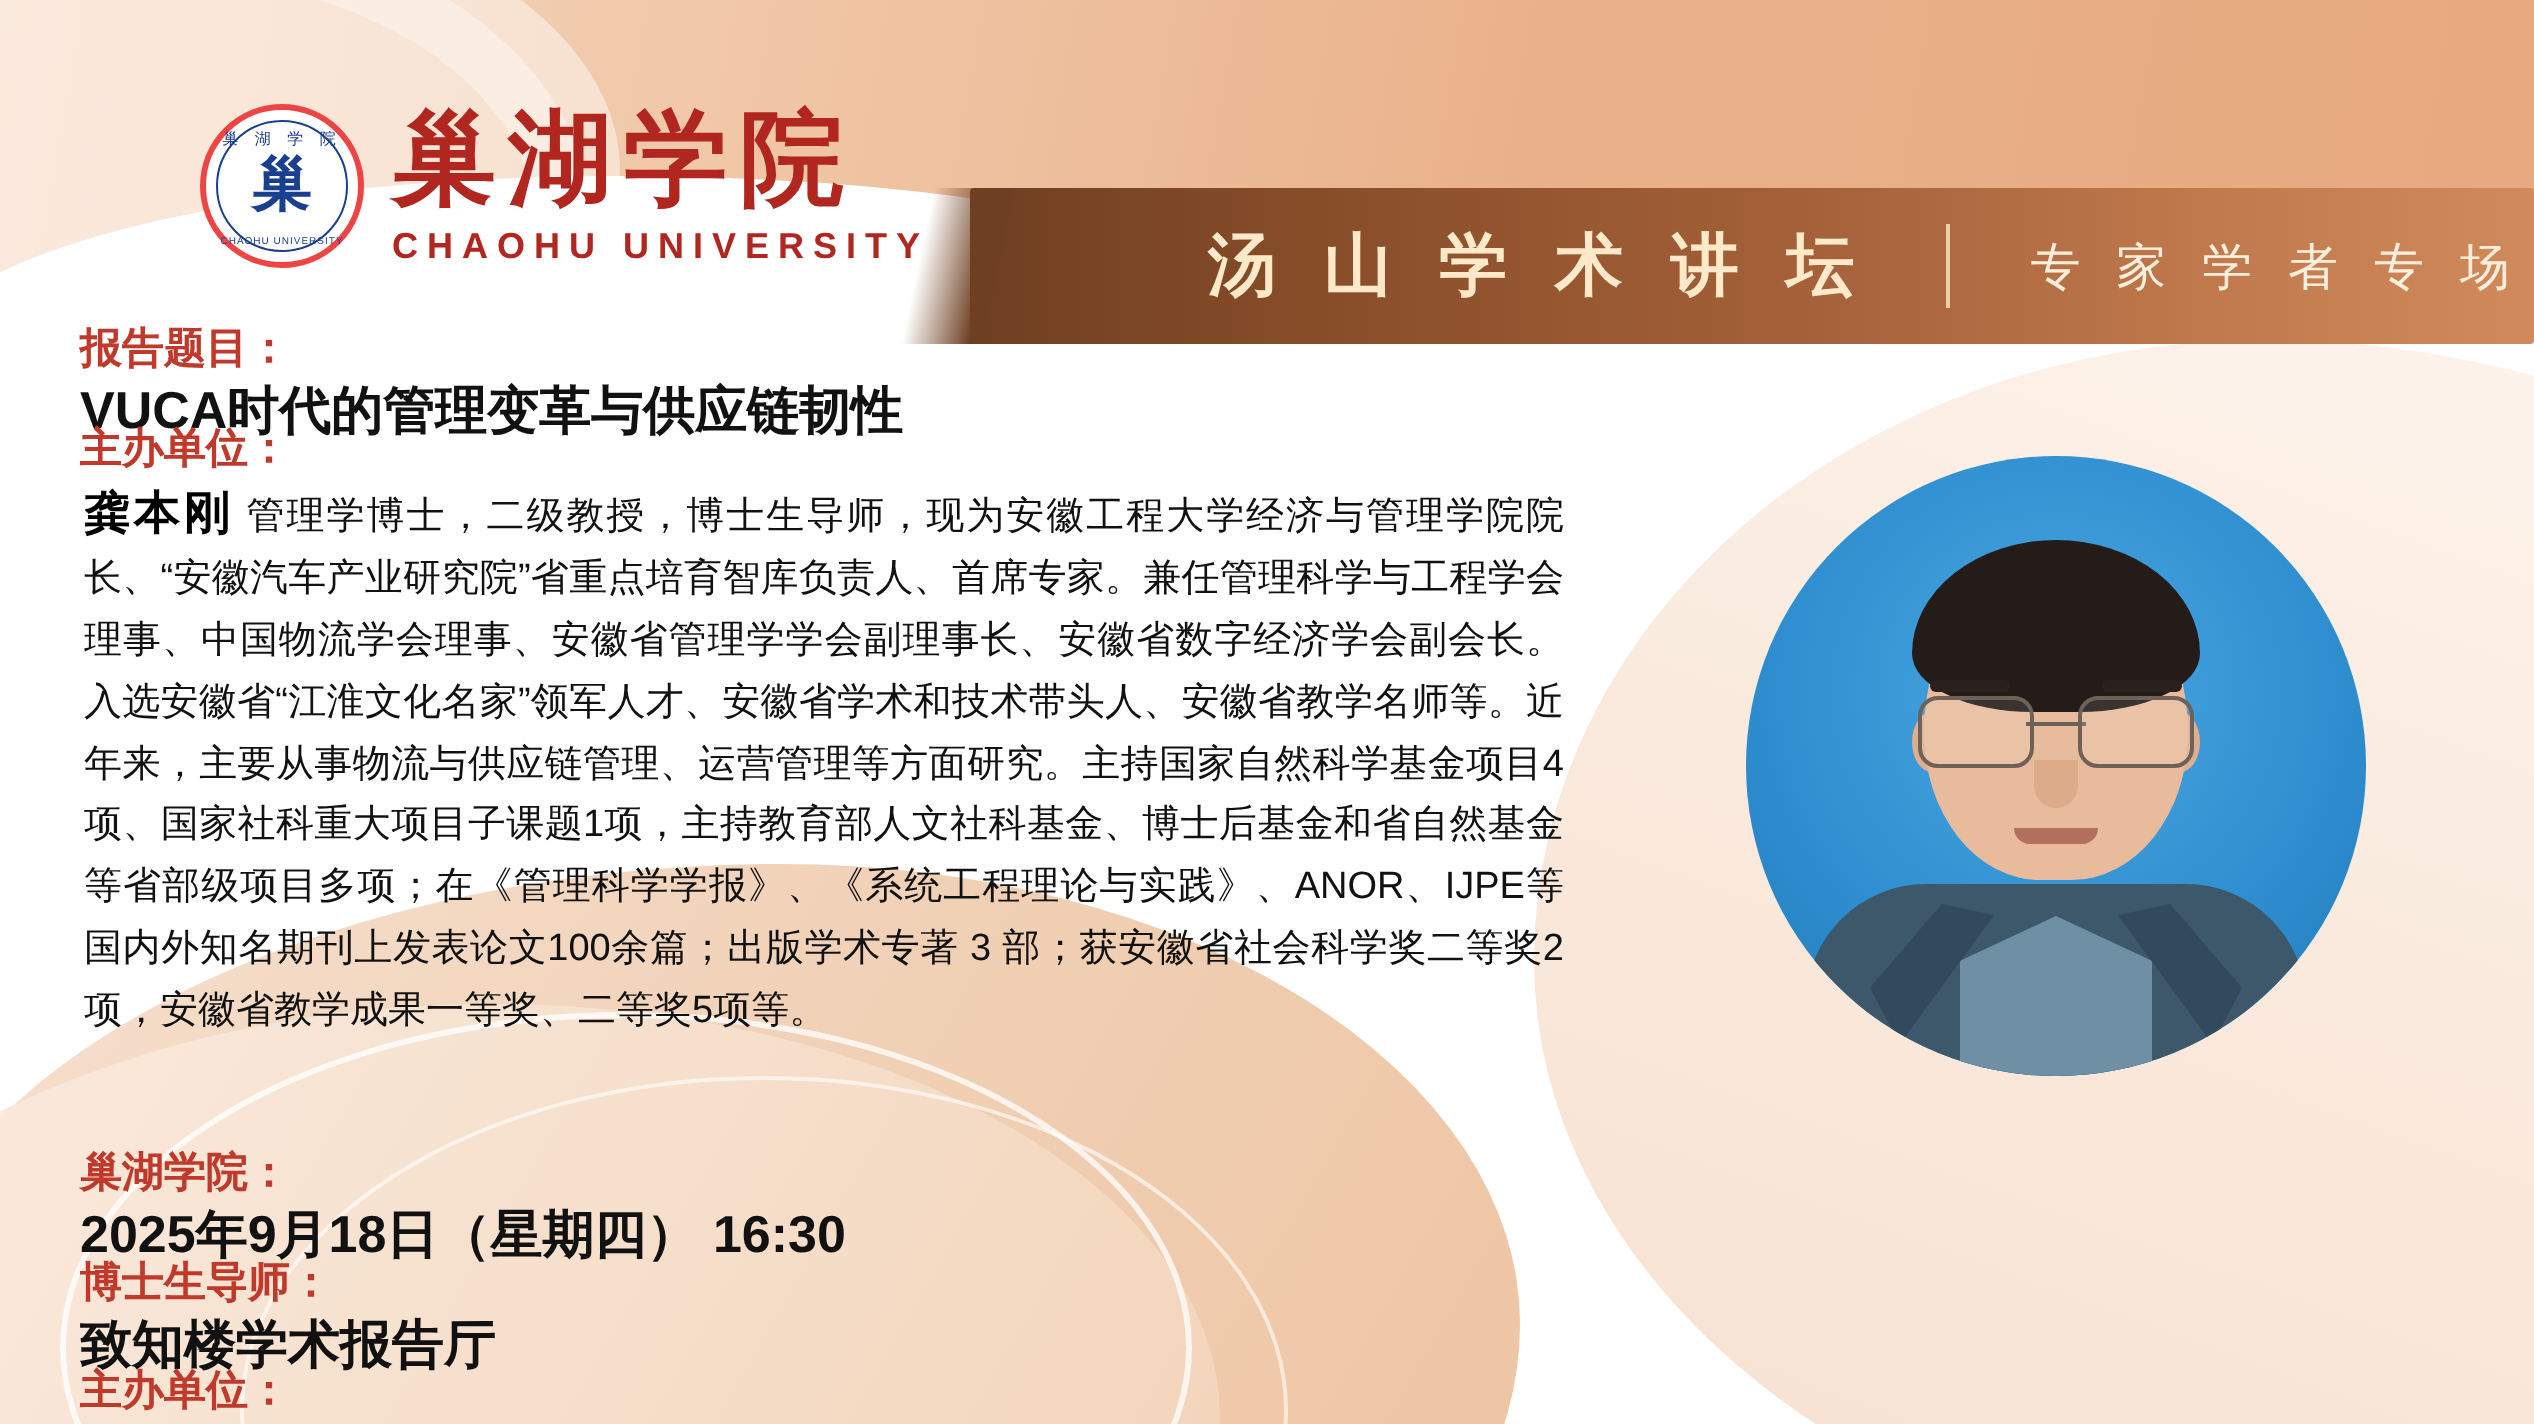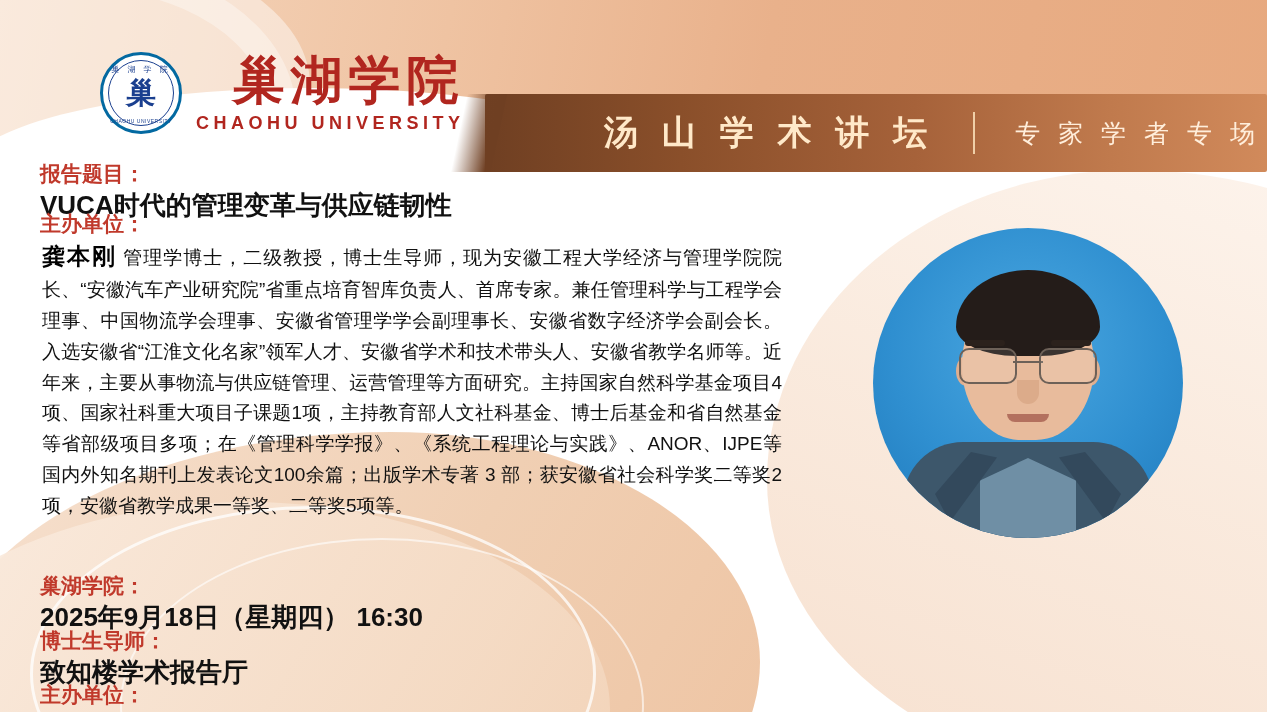--- a/index.html
+++ b/index.html
@@ -104,21 +104,21 @@
   }
   .logo-wrap {
     position: absolute;
     left: 100px; top: 12px;
     display: flex;
     align-items: center;
   }
   .logo-seal {
     width: 82px; height: 82px;
     border-radius: 50%;
-    border: 3px solid #0369a1;
+    border: 3px solid #ef4444;
     background: #ffffff;
     position: relative;
     display: flex;
     align-items: center;
     justify-content: center;
     box-sizing: border-box;
   }
   .logo-seal::before {
     content: "";
     position: absolute;
@@ -151,21 +151,20 @@
     margin-left: 14px;
     color: #b1261f;
     line-height: 1;
   }
   .logo-cn {
     font-family: "DejaVu Serif", serif;
     font-weight: bold;
     font-size: 52px;
     letter-spacing: 6px;
     color: #b1261f;
-    text-align: right;
   }
   .logo-en {
     margin-top: 8px;
     font-size: 18px;
     letter-spacing: 4.5px;
     color: #b1261f;
     font-weight: bold;
   }
 
   .banner {

